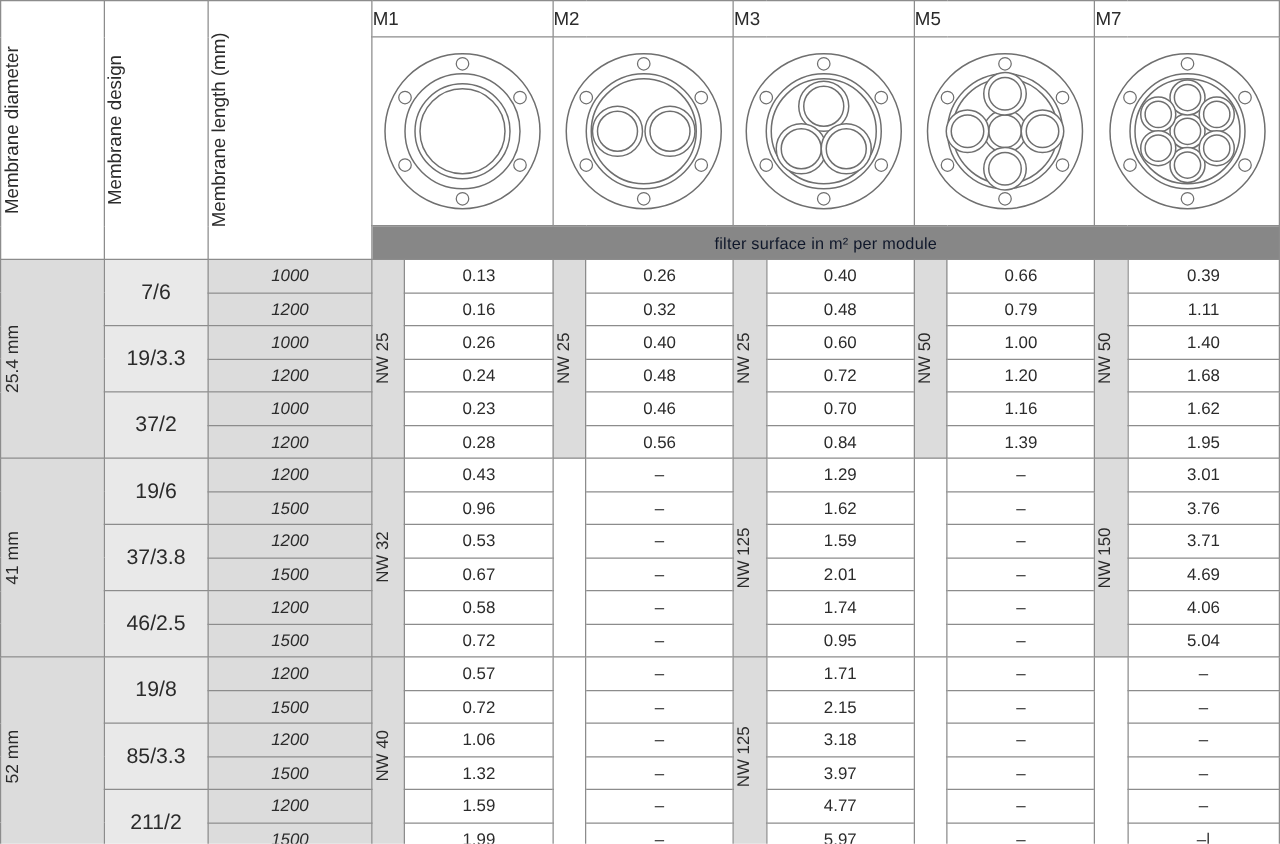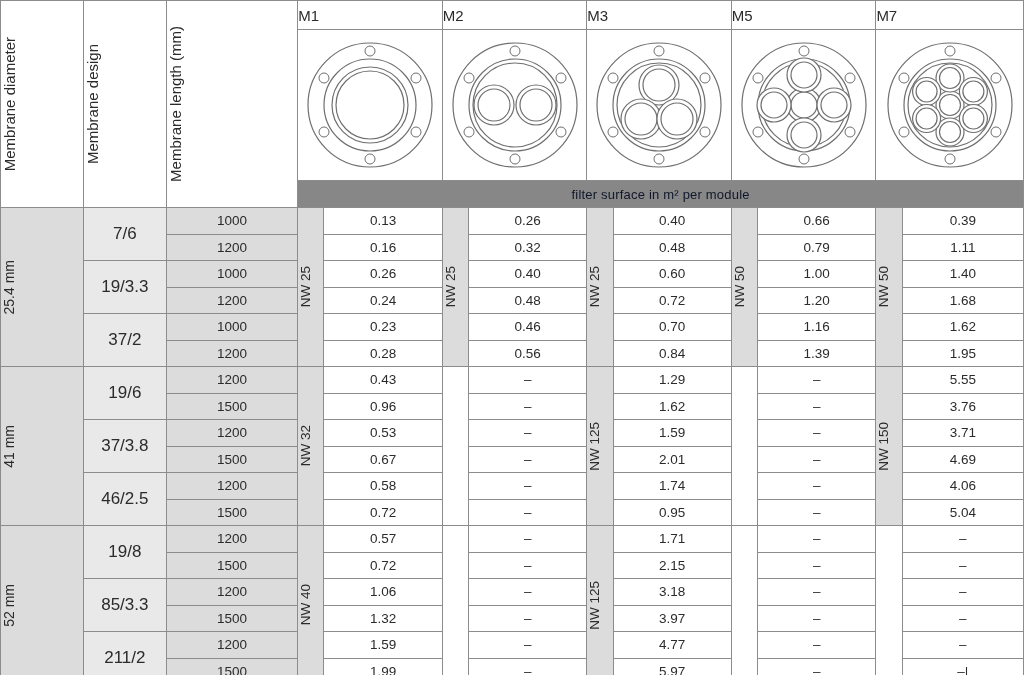--- a/index.html
+++ b/index.html
@@ -7,21 +7,21 @@
   #sheet{position:relative;width:1024px;height:675px;box-sizing:border-box;}
   table.main{border-collapse:collapse;width:1024px;height:675px;table-layout:fixed;}
   table.main td, table.main th{border:1px solid #8c8c8c;padding:0;margin:0;font-weight:normal;}
   .vtext{writing-mode:vertical-rl;transform:rotate(180deg);white-space:nowrap;}
   .hdr-vert{background:#ffffff;text-align:center;vertical-align:middle;font-size:15px;}
   .modhdr{background:#ffffff;text-align:left;vertical-align:middle;font-size:15px;font-weight:bold;height:28px;}
   .draw{background:#ffffff;text-align:center;vertical-align:middle;height:150px;}
   .surfbar{background:#878787;color:#0f172a;text-align:center;vertical-align:middle;font-size:13px;height:26px;letter-spacing:.2px;}
   .grp{background:#dcdcdc;text-align:center;vertical-align:middle;font-size:14px;}
   .design{background:#e9e9e9;text-align:center;vertical-align:middle;font-size:17px;}
-  .len{background:#dcdcdc;text-align:center;vertical-align:middle;font-size:13.5px;height:25.5px;}
+  .len{background:#dcdcdc;text-align:center;vertical-align:middle;font-size:13.5px;height:25.5px;font-style:italic;}
   .nw{background:#dcdcdc;text-align:center;vertical-align:middle;font-size:13.5px;width:26px;}
   .val{background:#ffffff;text-align:center;vertical-align:middle;font-size:13.5px;}
   .blank{background:#ffffff;}
   svg{display:block;margin:0 auto;}
   .s-out{fill:#ffffff;stroke:#6f6f6f;stroke-width:1.2;}
   .s-in{fill:#ffffff;stroke:#6f6f6f;stroke-width:1.2;}
   .s-ring{fill:#ffffff;stroke:#6f6f6f;stroke-width:1.2;}
   .s-bolt{fill:#ffffff;stroke:#6f6f6f;stroke-width:1;}
 </style>
 </head>
@@ -254,21 +254,21 @@
     <td class="val">–</td>
     <td class="nw" rowspan="6">
             <div class="vtext">NW 125</div>
           </td>
     <td class="val">1.29</td>
     <td class="blank" rowspan="6"></td>
     <td class="val">–</td>
     <td class="nw" rowspan="6">
             <div class="vtext">NW 150</div>
           </td>
-    <td class="val">5.55</td>
+    <td class="val">3.01</td>
   </tr>
   <tr>
     <td class="len">1500</td>
     <td class="val">0.96</td>
     <td class="val">–</td>
     <td class="val">1.62</td>
     <td class="val">–</td>
     <td class="val">3.76</td>
   </tr>
   <tr>

